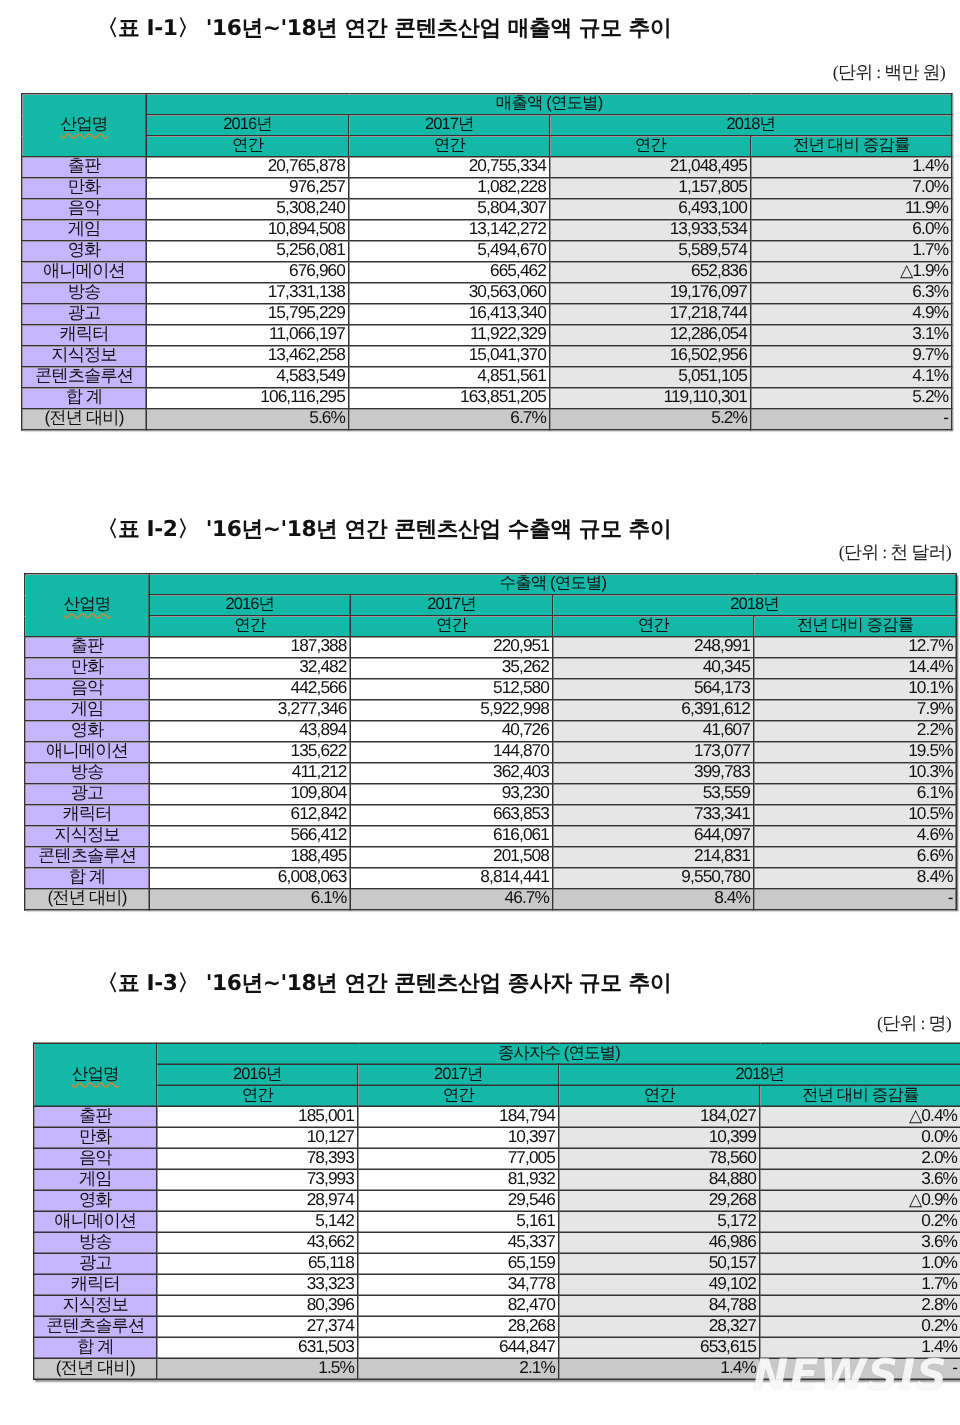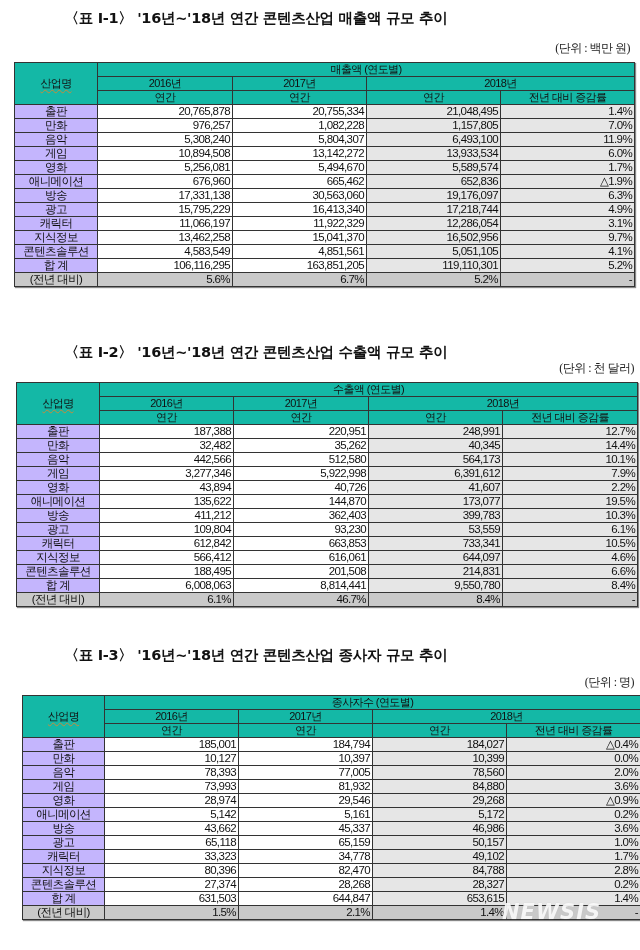--- a/index.html
+++ b/index.html
@@ -15,21 +15,21 @@
   table.dt td, table.dt th { border: 1px solid #333; padding: 0 2px; height: 13px; line-height: 13px;
              white-space: nowrap; overflow: hidden; font-weight: normal; }
   table.dt th { background: #14b8a6; text-align: center; font-size: 11px; }
   table.dt th.namehead { text-decoration: underline wavy #c58a3a; text-decoration-thickness: 1px;
              text-underline-offset: 2px; }
   table.dt td.name { text-align: center; background: #c4b5fd; }
   table.dt td.num { text-align: right; background: #fff; }
   table.dt td.num.y18, table.dt td.num.gr { background: #e6e6e6; }
   table.dt tr.yoy td { background: #c9c9c9 !important; }
   .watermark { position: absolute; left: 502px; top: 900px; font-family: "DejaVu Sans", sans-serif;
-               font-weight: bold; font-style: italic; font-size: 21px; color: rgba(255,255,255,0.85);
+               font-weight: bold; font-style: italic; font-size: 28px; color: rgba(255,255,255,0.85);
                letter-spacing: 1px; text-shadow: 0 0 1px rgba(180,180,180,0.6); }
 </style>
 </head>
 <body>
 
 <div class="title" style="top:9px;">〈표 Ⅰ-1〉 '16년~'18년 연간 콘텐츠산업 매출액 규모 추이</div>
 <div class="unit" style="top:40px; right:10px;">(단위 : 백만 원)</div>
 <table class="dt" style="left:14px; top:62px; width:620px;">
   <colgroup>
       <col style="width:83px">

